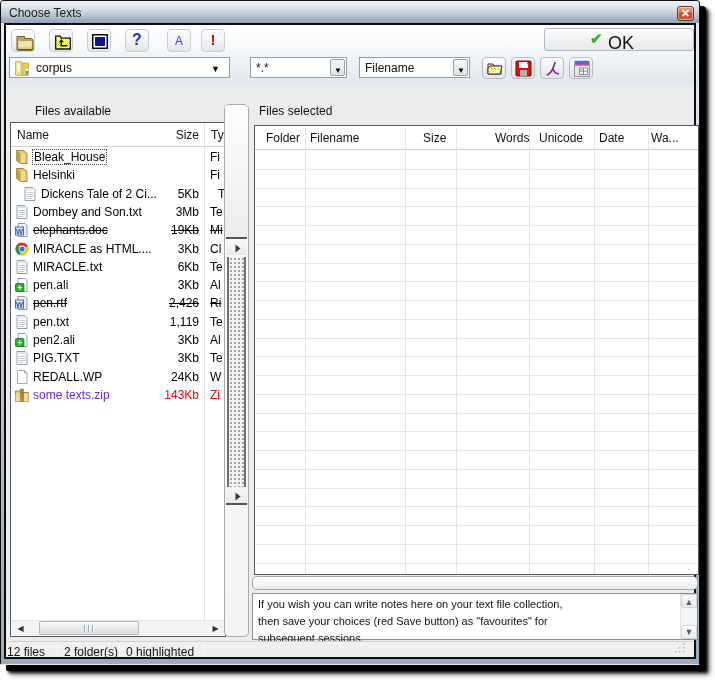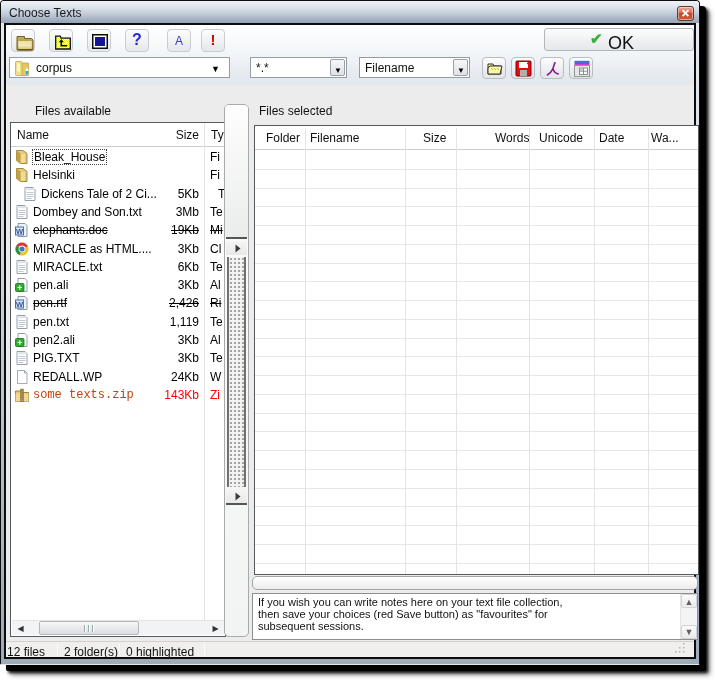--- a/index.html
+++ b/index.html
@@ -56,21 +56,21 @@
 .split{position:absolute;left:218px;top:79px;width:25px;height:533px;border:1px solid #a8aaac;border-radius:5px;
   background:linear-gradient(#fdfdfd,#f2f3f3);}
 .split .ttop{position:absolute;left:0;right:0;top:0;height:132px;border-radius:4px 4px 0 0;background:linear-gradient(#fefefe,#ebecec);}
 .split .bar{position:absolute;left:1px;right:1px;top:132px;height:2px;background:#555;}
 .split .abtn{position:absolute;left:1px;right:1px;top:136px;height:14px;background:linear-gradient(#f6f6f6,#e8e8e8);}
 .split .dots{position:absolute;left:2px;right:2px;top:152px;height:230px;border-left:2px solid #707070;border-right:2px solid #707070;
   background-image:radial-gradient(#a4a4a4 27%,transparent 33%);background-size:4px 4px;background-color:#f2f2f2;}
 
 .nstrip{position:absolute;left:246px;top:551px;width:446px;height:14px;background:linear-gradient(#fff,#ececec);border:1px solid #a5a5a5;border-radius:5px;}
 .notes{position:absolute;left:246px;top:568px;width:446px;height:47px;background:#fff;border:1px solid #8e8e8e;font-size:11px;color:#111;}
-.notes .tx{position:absolute;left:5px;top:2px;line-height:12px;}
+.notes .tx{position:absolute;left:5px;top:2px;line-height:17px;}
 
 .hsb{position:absolute;left:1px;right:1px;bottom:1px;height:15px;background:#f2f3f4;border-top:1px solid #e4e4e4;}
 .hsb .la,.hsb .ra{position:absolute;top:0;width:17px;height:15px;font-size:8px;color:#333;text-align:center;line-height:15px;}
 .hsb .thumb{position:absolute;left:27px;width:100px;top:0px;height:14px;border:1px solid #b5b8bb;border-radius:2px;background:linear-gradient(#f8f8f8,#dadcdf);}
 .vsb{position:absolute;right:0px;top:0px;bottom:0px;width:17px;background:#f3f4f5;border-left:1px solid #e4e4e4;}
 
 .status{position:absolute;left:0;right:0;bottom:0;top:616px;background:#f0efee;border-top:1px solid #d0d0d0;font-size:12px;color:#111;}
 .status span{position:absolute;top:3px;}
 .ssep{position:absolute;top:2px;bottom:2px;width:1px;background:#c0c0c0;border-right:1px solid #fbfbfb;}
 </style>
@@ -339,21 +339,21 @@
           <span class="sz" style="">24Kb</span>
           <span class="tp" style="">W</span>
         </div>
       <div class="row" style="top:262.9px;">
           <svg width="16" height="16" viewBox="0 0 16 16">
             <path d="M1.5 4 h5 l1.5 1.5 h6.5 v9 h-13 z" fill="#e6c87e" stroke="#97792c" stroke-width="0.9"></path>
             <path d="M1.5 6.5 h13 v8 h-13 z" fill="#eed99a"></path>
             <rect x="6.8" y="2.2" width="2.4" height="12.3" fill="#d4b468" stroke="#7a5f1d" stroke-width="0.8"></rect>
             <path d="M8 3.2 v9.5" stroke="#55430f" stroke-width="0.9" stroke-dasharray="1.2 1"></path>
           </svg>
-          <span class="nm" style="color:#c2410c;font-family:Liberation Mono, monospace;">some texts.zip</span>
+          <span class="nm" style="color:#6d28d9;">some texts.zip</span>
           <span class="sz" style="color:#f00;">143Kb</span>
           <span class="tp" style="color:#f00;">Zi</span>
         </div>
     <div class="hsb">
       <div class="la" style="left:0;">◀</div>
       <div class="thumb">
             <span style="position:absolute;left:44px;top:3px;width:2px;height:7px;border-left:1px solid #9aa;border-right:1px solid #fff;"></span>
             <span style="position:absolute;left:48px;top:3px;width:2px;height:7px;border-left:1px solid #9aa;border-right:1px solid #fff;"></span>
             <span style="position:absolute;left:52px;top:3px;width:2px;height:7px;border-left:1px solid #9aa;border-right:1px solid #fff;"></span>
           </div>

